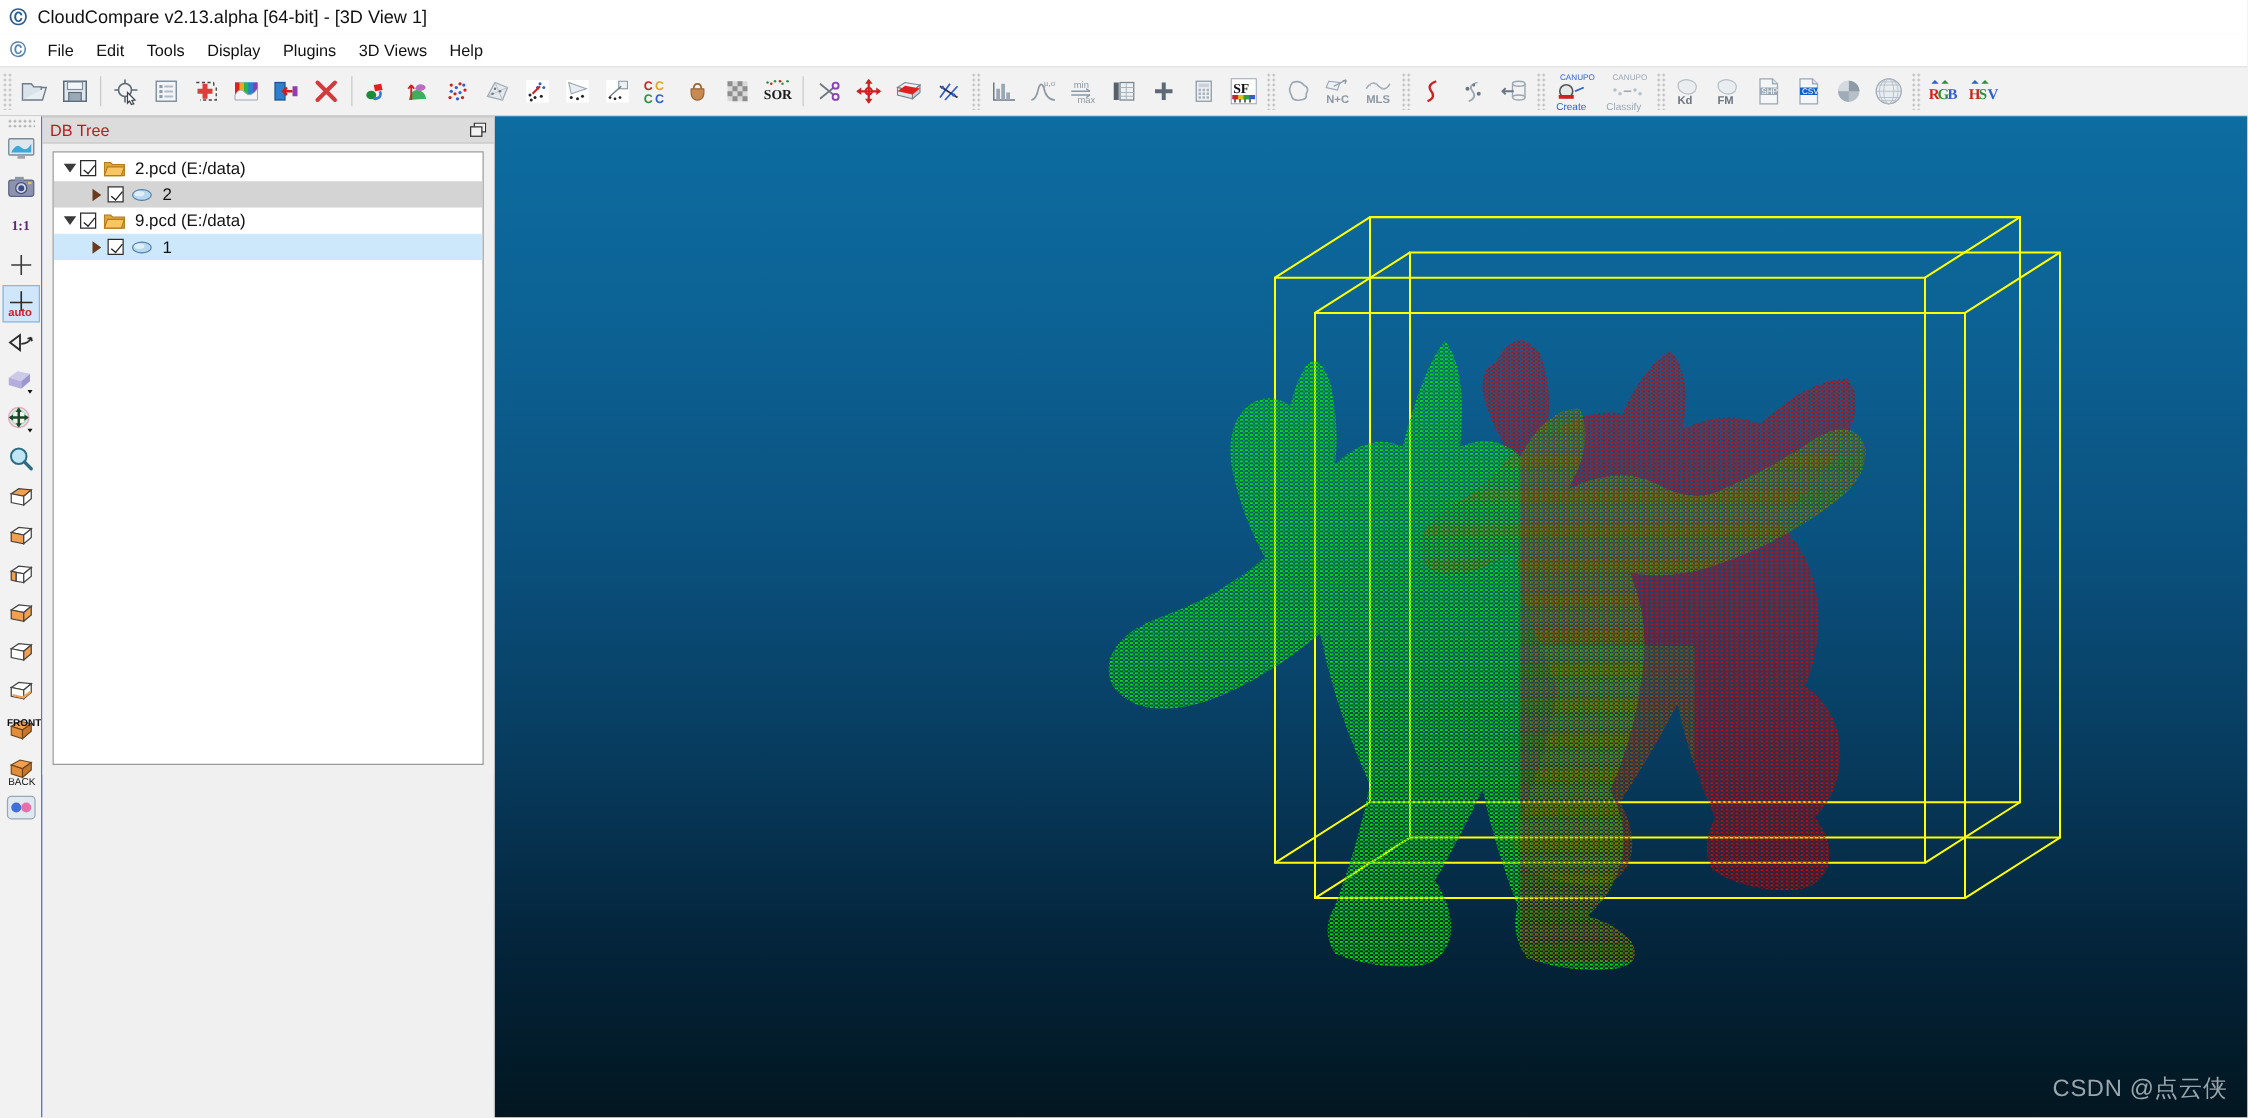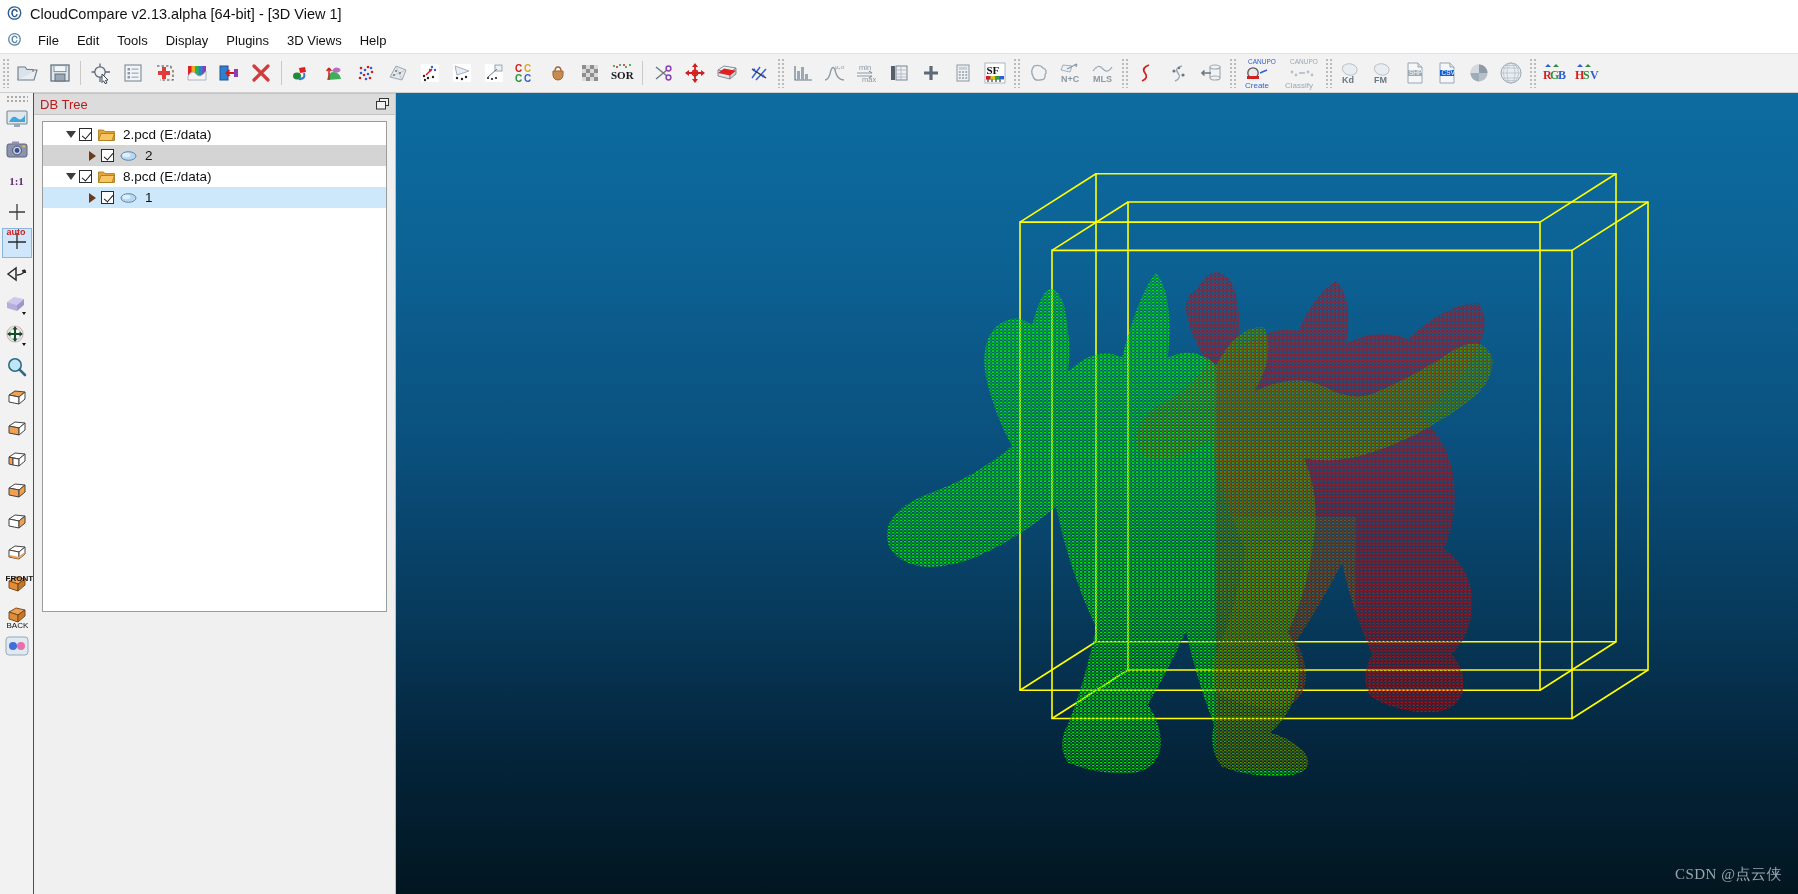--- a/index.html
+++ b/index.html
@@ -108,21 +108,21 @@
   .tree {
     flex: 1 1 auto; background: #ffffff; border: 1px solid #9b9b9b;
     overflow: hidden; padding-top: 2px;
   }
   .prop-area {
     flex: 1 1 auto; background: #f0f0f0; border: 1px solid #9b9b9b;
   }
 
   
   .trow {
-    height: 21px; display: flex; align-items: center; padding-left: 19px;
+    height: 21px; display: flex; align-items: center; padding-left: 4px;
     font-size: 13.5px; color: #111; cursor: default; white-space: nowrap;
   }
   .trow.sel-gray { background: #d4d4d4; }
   .trow.sel-blue { background: #cde8fb; }
   .indent { width: 22px; flex: 0 0 22px; }
   .arrow {
     width: 17px; flex: 0 0 17px; display: flex; align-items: center;
     justify-content: center; cursor: default;
   }
   .arrow .tri-down {
@@ -148,22 +148,22 @@
 
   
   .view3d {
     flex: 1 1 auto; position: relative; overflow: hidden;
     background: linear-gradient(to bottom, #0d6ca1 0%, #0c6193 22%,
                 #0a4f7c 45%, #073a5c 65%, #04253c 82%, #021620 100%);
   }
   .view3d svg { position: absolute; inset: 0; width: 100%; height: 100%; }
   .watermark {
     position: absolute; right: 16px; bottom: 10px;
-    font-size: 15px; color: #9aa6ad; letter-spacing: .5px;
-    font-family: Liberation Serif, serif; white-space: nowrap;
+    font-size: 19px; color: #9aa6ad; letter-spacing: .5px;
+    font-family: Liberation Sans, sans-serif; white-space: nowrap;
   }
 </style>
 </head>
 <body>
 
 <div class="titlebar">
   <div class="app-icon">Ⓒ</div>
   <div class="title-text">CloudCompare v2.13.alpha [64-bit] - [3D View 1]</div>
 </div>
 
@@ -654,21 +654,21 @@
     </div>
     <div class="vbtn">
       <svg width="22" height="22" viewBox="0 0 22 22">
         <path d="M11 3 V19 M3 11 H19" stroke="#3b3b3b" stroke-width="1.3"></path>
       </svg>
     </div>
     <div class="vbtn active">
       <svg width="26" height="26" viewBox="0 0 26 26" style="position:absolute">
         <path d="M13 3 V19 M4 12 H22" stroke="#2b2b2b" stroke-width="1.3"></path>
       </svg>
-      <span class="lbl" style="color:#d02020;font-size:9px;position:absolute;bottom:20px;left:4px;font-family:'Liberation Sans',sans-serif">auto</span>
+      <span class="lbl" style="color:#d02020;font-size:9px;position:absolute;bottom:2px;left:4px;font-family:'Liberation Sans',sans-serif">auto</span>
     </div>
     <div class="vbtn">
       <svg width="24" height="22" viewBox="0 0 24 22">
         <path d="M3 11 L11 5 V17 Z" fill="none" stroke="#2b2b2b" stroke-width="1.5"></path>
         <path d="M12 12 Q18 12 20 7 M20 7 L17 8 M20 7 L20.5 10" stroke="#2b2b2b" stroke-width="1.4" fill="none"></path>
       </svg>
     </div>
     <div class="vbtn">
       <svg width="26" height="24" viewBox="0 0 26 24">
         <path d="M3 9 L10 4 L20 6 L13 12 Z" fill="#cdc9e8"></path>
@@ -809,21 +809,21 @@
             <span class="arrow">
                 <span class="tri-down"></span>
               </span>
             <span class="ckbox"></span>
             <span class="tree-icon">
               <svg width="17" height="14" viewBox="0 0 17 14">
                 <path d="M0.5 12.5 V2 H5.5 L7 3.6 H16.5 V12.5 Z" fill="#e3a53a" stroke="#b07c1c" stroke-width=".9"></path>
                 <path d="M0.5 12.5 L3 5.5 H16.5 L14 12.5 Z" fill="#f7c663" stroke="#b07c1c" stroke-width=".9"></path>
               </svg>
             </span>
-            <span class="label">8.pcd (E:/data)</span>
+            <span class="label">9.pcd (E:/data)</span>
           </div>
 
           <div class="trow sel-blue">
             <span class="indent"></span>
             <span class="arrow">
                 <span class="tri-right"></span>
               </span>
             <span class="ckbox"></span>
             <span class="tree-icon">
               <svg width="17" height="14" viewBox="0 0 17 14">

